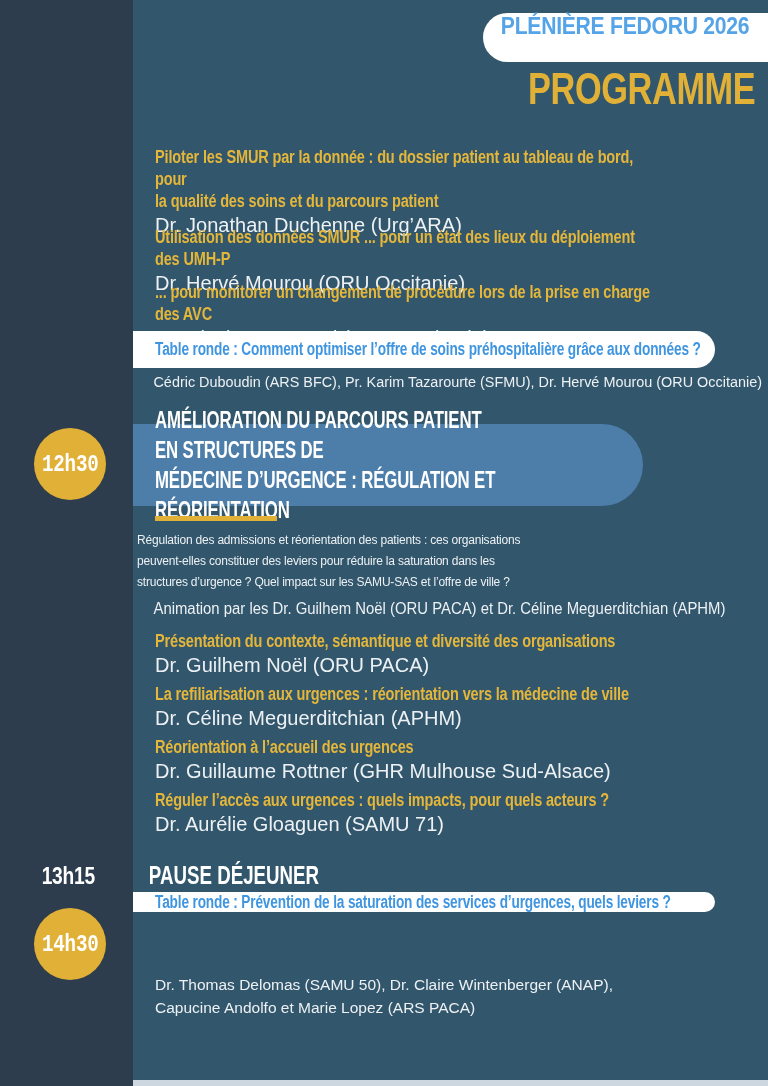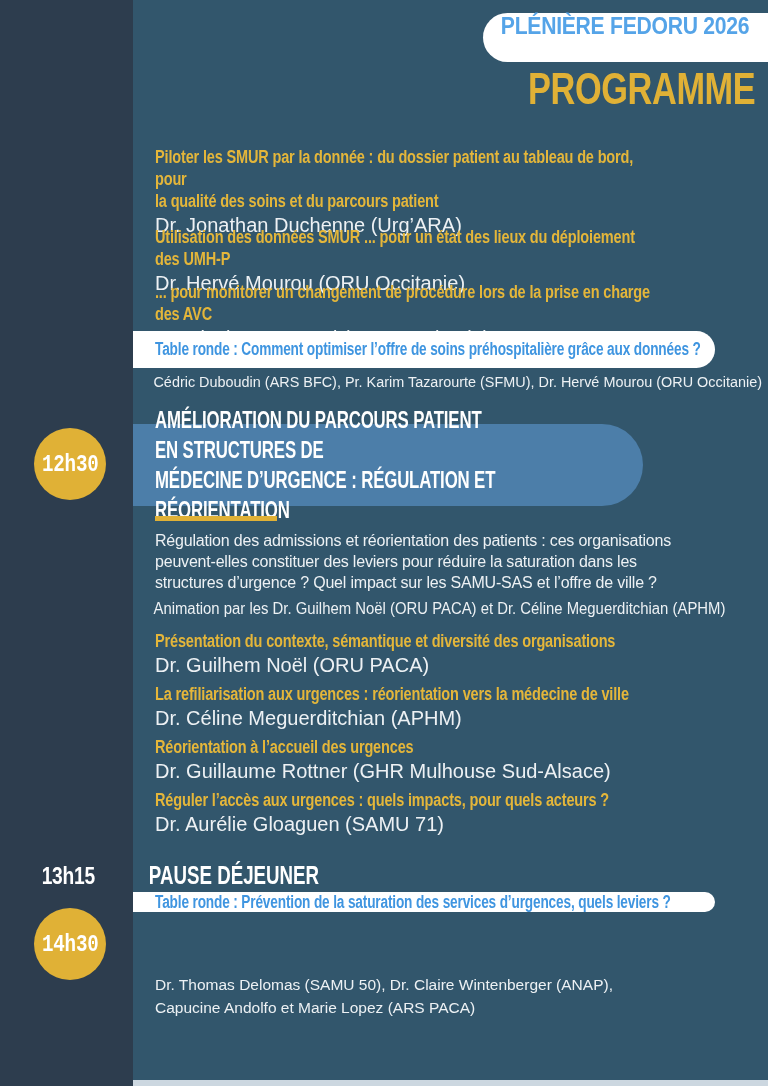--- a/index.html
+++ b/index.html
@@ -65,21 +65,21 @@
     border-radius:0 41px 41px 0;display:flex;align-items:center;padding-left:22px;
     box-sizing:border-box;
   }
   .banner-text{
     color:#ffffff;font-weight:bold;font-size:24px;line-height:30px;white-space:pre-line;
     transform:scaleX(.70);transform-origin:left center;letter-spacing:-.2px;
   }
   .divider{top:516px;left:22px !important;width:122px;height:5px;background:var(--accent-yellow);}
 
   .paragraph{
-    top:530px;padding-left:22px;color:var(--body-text);font-size:16px;line-height:21px;
+    top:530px;padding-left:4px;color:var(--body-text);font-size:12px;line-height:21px;
     white-space:pre-line;letter-spacing:-.2px;width:610px;
   }
   .animation-line{
     top:598px;padding-left:22px;color:var(--body-text);font-size:16px;line-height:21px;
     white-space:nowrap;transform:scaleX(.93);transform-origin:left top;
   }
   .pause-label{
     top:860px;padding-left:22px;color:#ffffff;font-weight:bold;font-size:26px;
     white-space:nowrap;transform:scaleX(.72);transform-origin:left top;
   }

